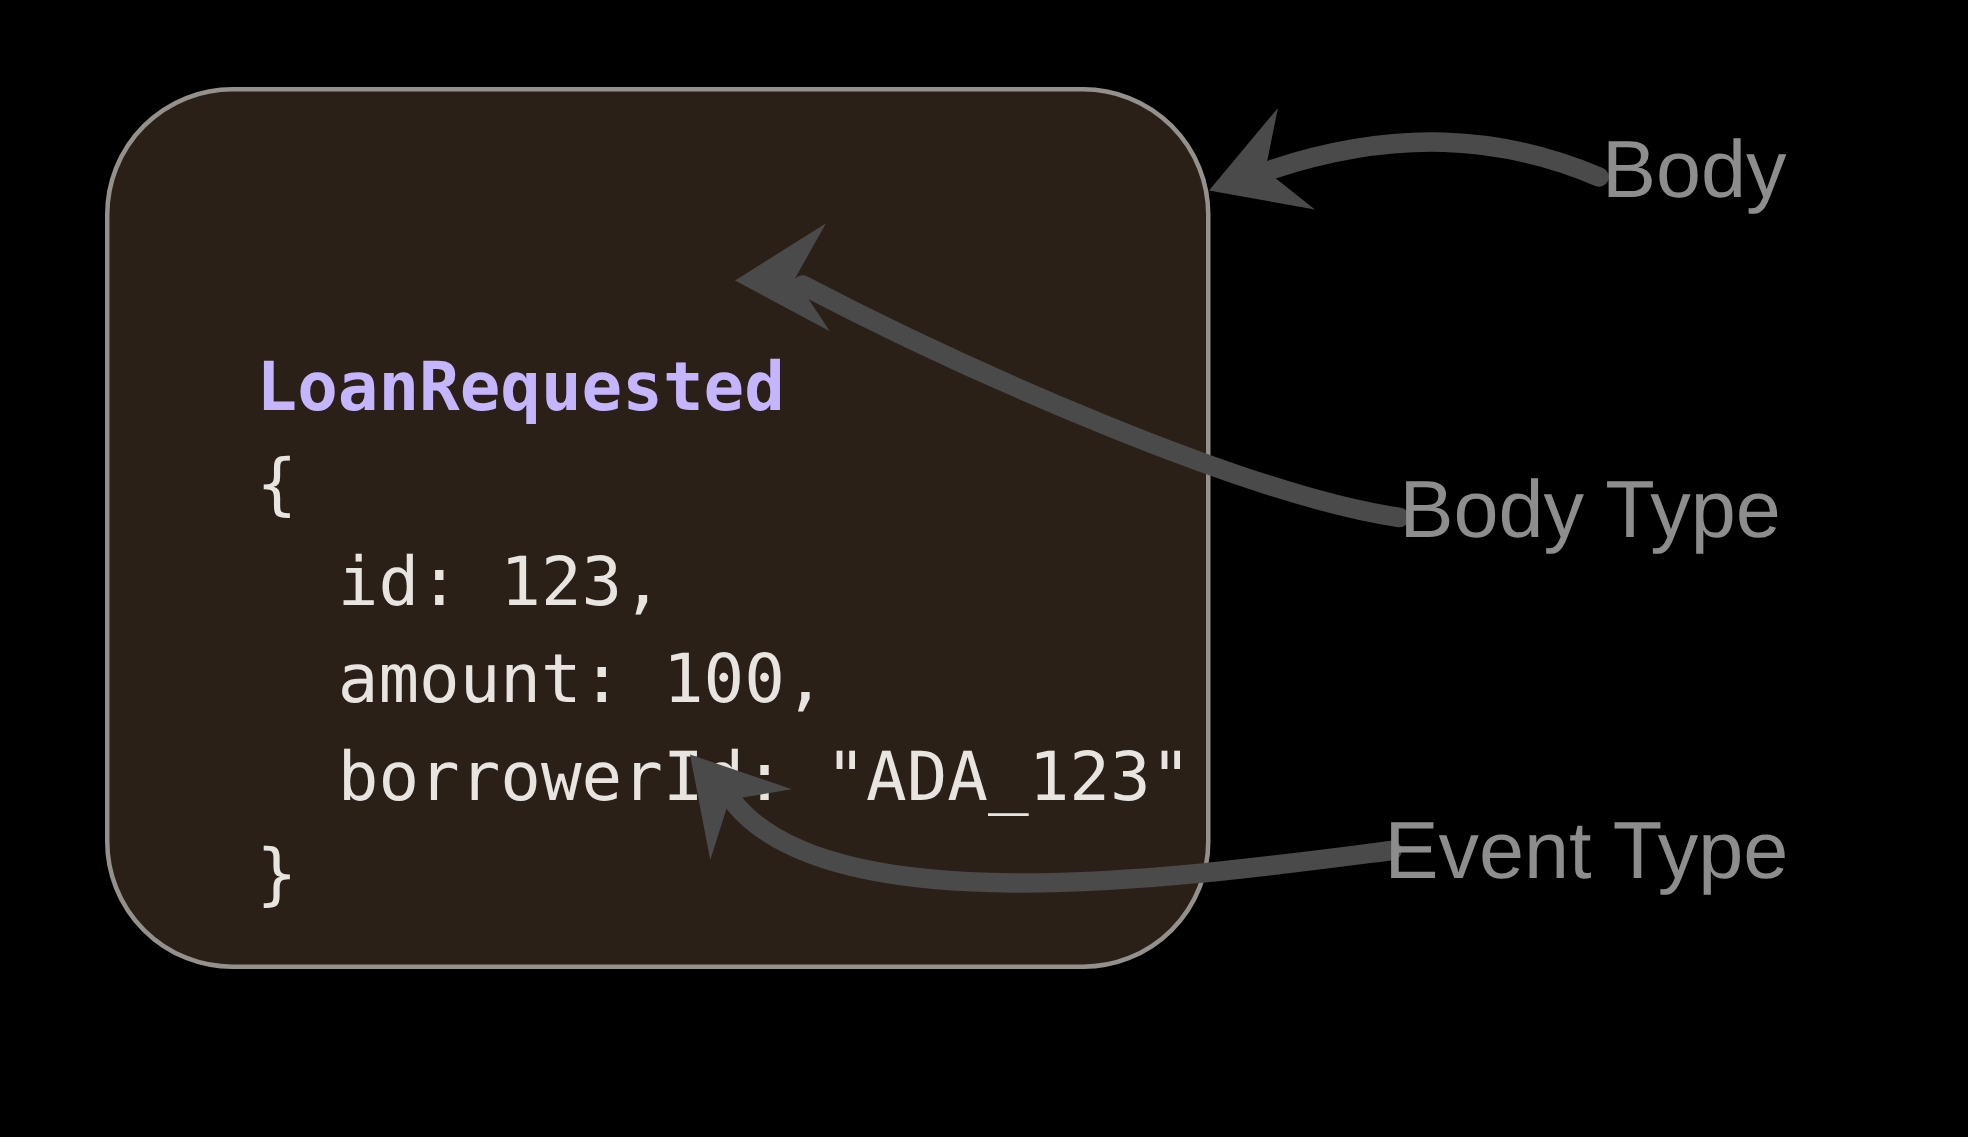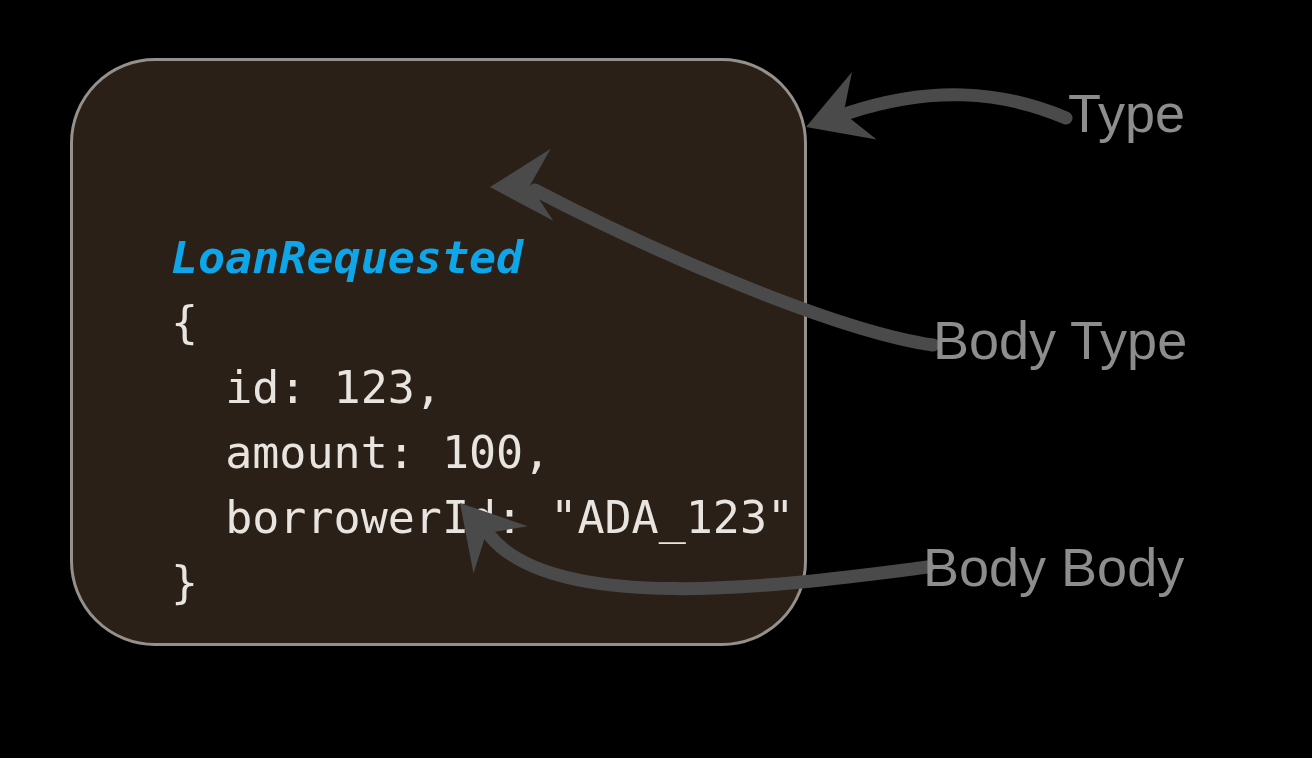--- a/index.html
+++ b/index.html
@@ -32,22 +32,21 @@
     top: 164px;
     margin: 0;
     font-family: "DejaVu Sans Mono", monospace;
     font-size: 45px;
     line-height: 65px;
     color: #e8e4e0;
     white-space: pre;
   }
   .code .event-type-line {
     font-weight: bold;
-    color: #0ea5e9;
-    font-style: italic;
+    color: #c4b5fd;
   }
   .arrow-layer {
     position: absolute;
     left: 0;
     top: 0;
     width: 1312px;
     height: 758px;
     pointer-events: none;
   }
   .annotation-label {
@@ -84,17 +83,17 @@
       <path d="M 933 345 C 830 330, 640 245, 535 190"></path>
       <path d="M 928 567 C 795 584, 558 618, 490 536"></path>
     </g>
     <g fill="#4a4a4a" stroke="none">
       <use href="#head" transform="translate(806,127) rotate(160)"></use>
       <use href="#head" transform="translate(490,187) rotate(178)"></use>
       <use href="#head" transform="translate(460,503) rotate(229)"></use>
     </g>
   </svg>
 
-  <div class="annotation-label label-event">Type</div>
+  <div class="annotation-label label-event">Body</div>
   <div class="annotation-label label-event-type">Body Type</div>
-  <div class="annotation-label label-event-body">Body Body</div>
+  <div class="annotation-label label-event-body">Event Type</div>
 
 </div>
 
 </body></html>

